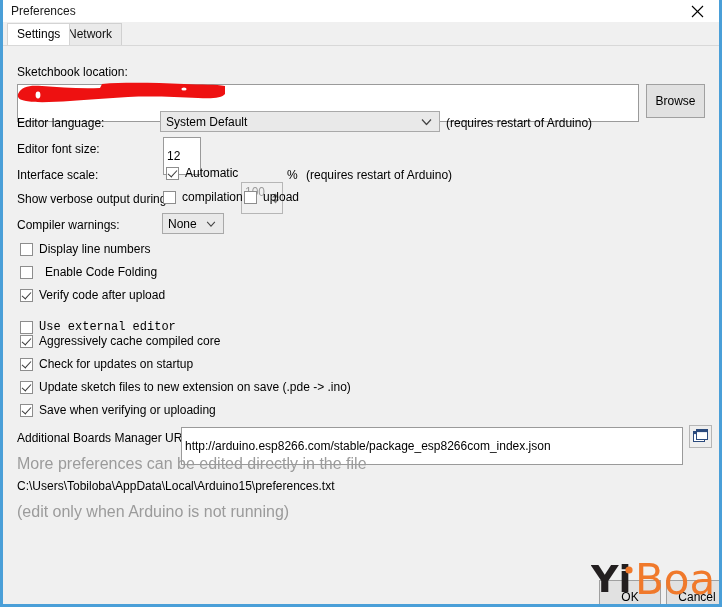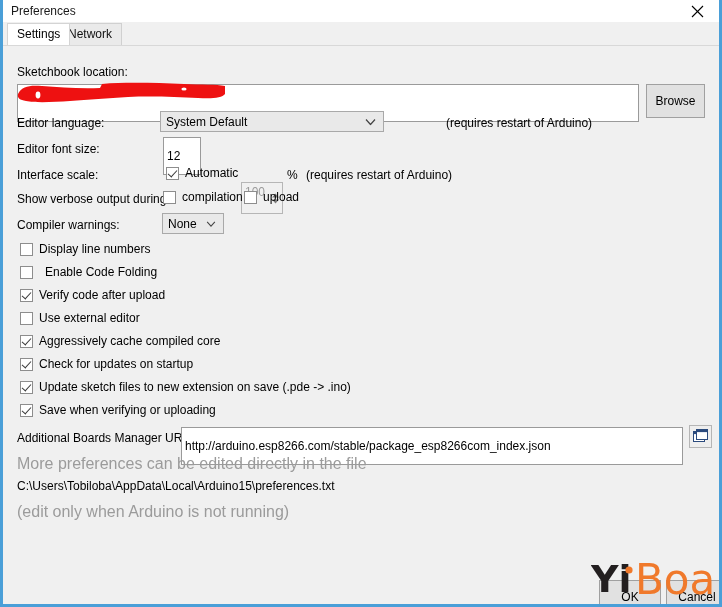--- a/index.html
+++ b/index.html
@@ -301,21 +301,21 @@
     <svg id="redaction" style="left:13px; top:36px;" width="212" height="26" viewBox="0 0 212 26">
       <path d="M2,12 C6,4 14,3 26,4 C44,5 62,7 84,6 L86,2 C110,0 140,1 168,2 C186,3 200,2 209,4
                L209,12 C206,16 196,17 182,16 C160,15 136,14 112,15 C92,16 72,18 54,19
                C38,20 20,21 10,19 C4,18 1,16 2,12 Z" fill="#ee1111"></path>
       <ellipse cx="22" cy="13" rx="2.4" ry="3.4" fill="#ffffff"></ellipse>
       <ellipse cx="168" cy="7" rx="2.6" ry="1.6" fill="#ffffff"></ellipse>
     </svg>
     <button class="btn" style="left:643px; top:38px; width:59px; height:23px;">Browse</button>
 
     <div class="lbl" style="left:14px; top:70px;">Editor language:</div>
-    <div class="combo" style="left:157px; top:65px; width:224px; height:21px;">
+    <div class="combo" style="left:157px; top:65px; width:280px; height:21px;">
       <span class="combo-text">System Default</span>
       <svg class="chev" width="11" height="7" viewBox="0 0 11 7">
         <polyline points="1,1 5.5,6 10,1" fill="none" stroke="#444" stroke-width="1.2"></polyline>
       </svg>
     </div>
     <div class="note" style="left:443px; top:70px;">(requires restart of Arduino)</div>
 
     <div class="lbl" style="left:14px; top:96px;">Editor font size:</div>
     <input class="textfield" style="left: 160px; top: 91px; width: 38px; height: 21px;" type="text" value="12">
 
@@ -361,21 +361,21 @@
       <span class="cbtext">Display line numbers</span>
     </div>
     <div class="cbrow" style="left:17px; top:219px;gap:6px;">
       <span class="cbox"></span>
       <span class="cbtext">Enable Code Folding</span>
     </div>
     <div class="cbrow" style="left:17px; top:242px;">
       <span class="cbox checked"></span>
       <span class="cbtext">Verify code after upload</span>
     </div>
-    <div class="cbrow" style="left:17px; top:265px;">
+    <div class="cbrow" style="left:17px; top:274px;font-family:Liberation Mono, monospace;">
       <span class="cbox"></span>
       <span class="cbtext">Use external editor</span>
     </div>
     <div class="cbrow" style="left:17px; top:288px;">
       <span class="cbox checked"></span>
       <span class="cbtext">Aggressively cache compiled core</span>
     </div>
     <div class="cbrow" style="left:17px; top:311px;">
       <span class="cbox checked"></span>
       <span class="cbtext">Check for updates on startup</span>

